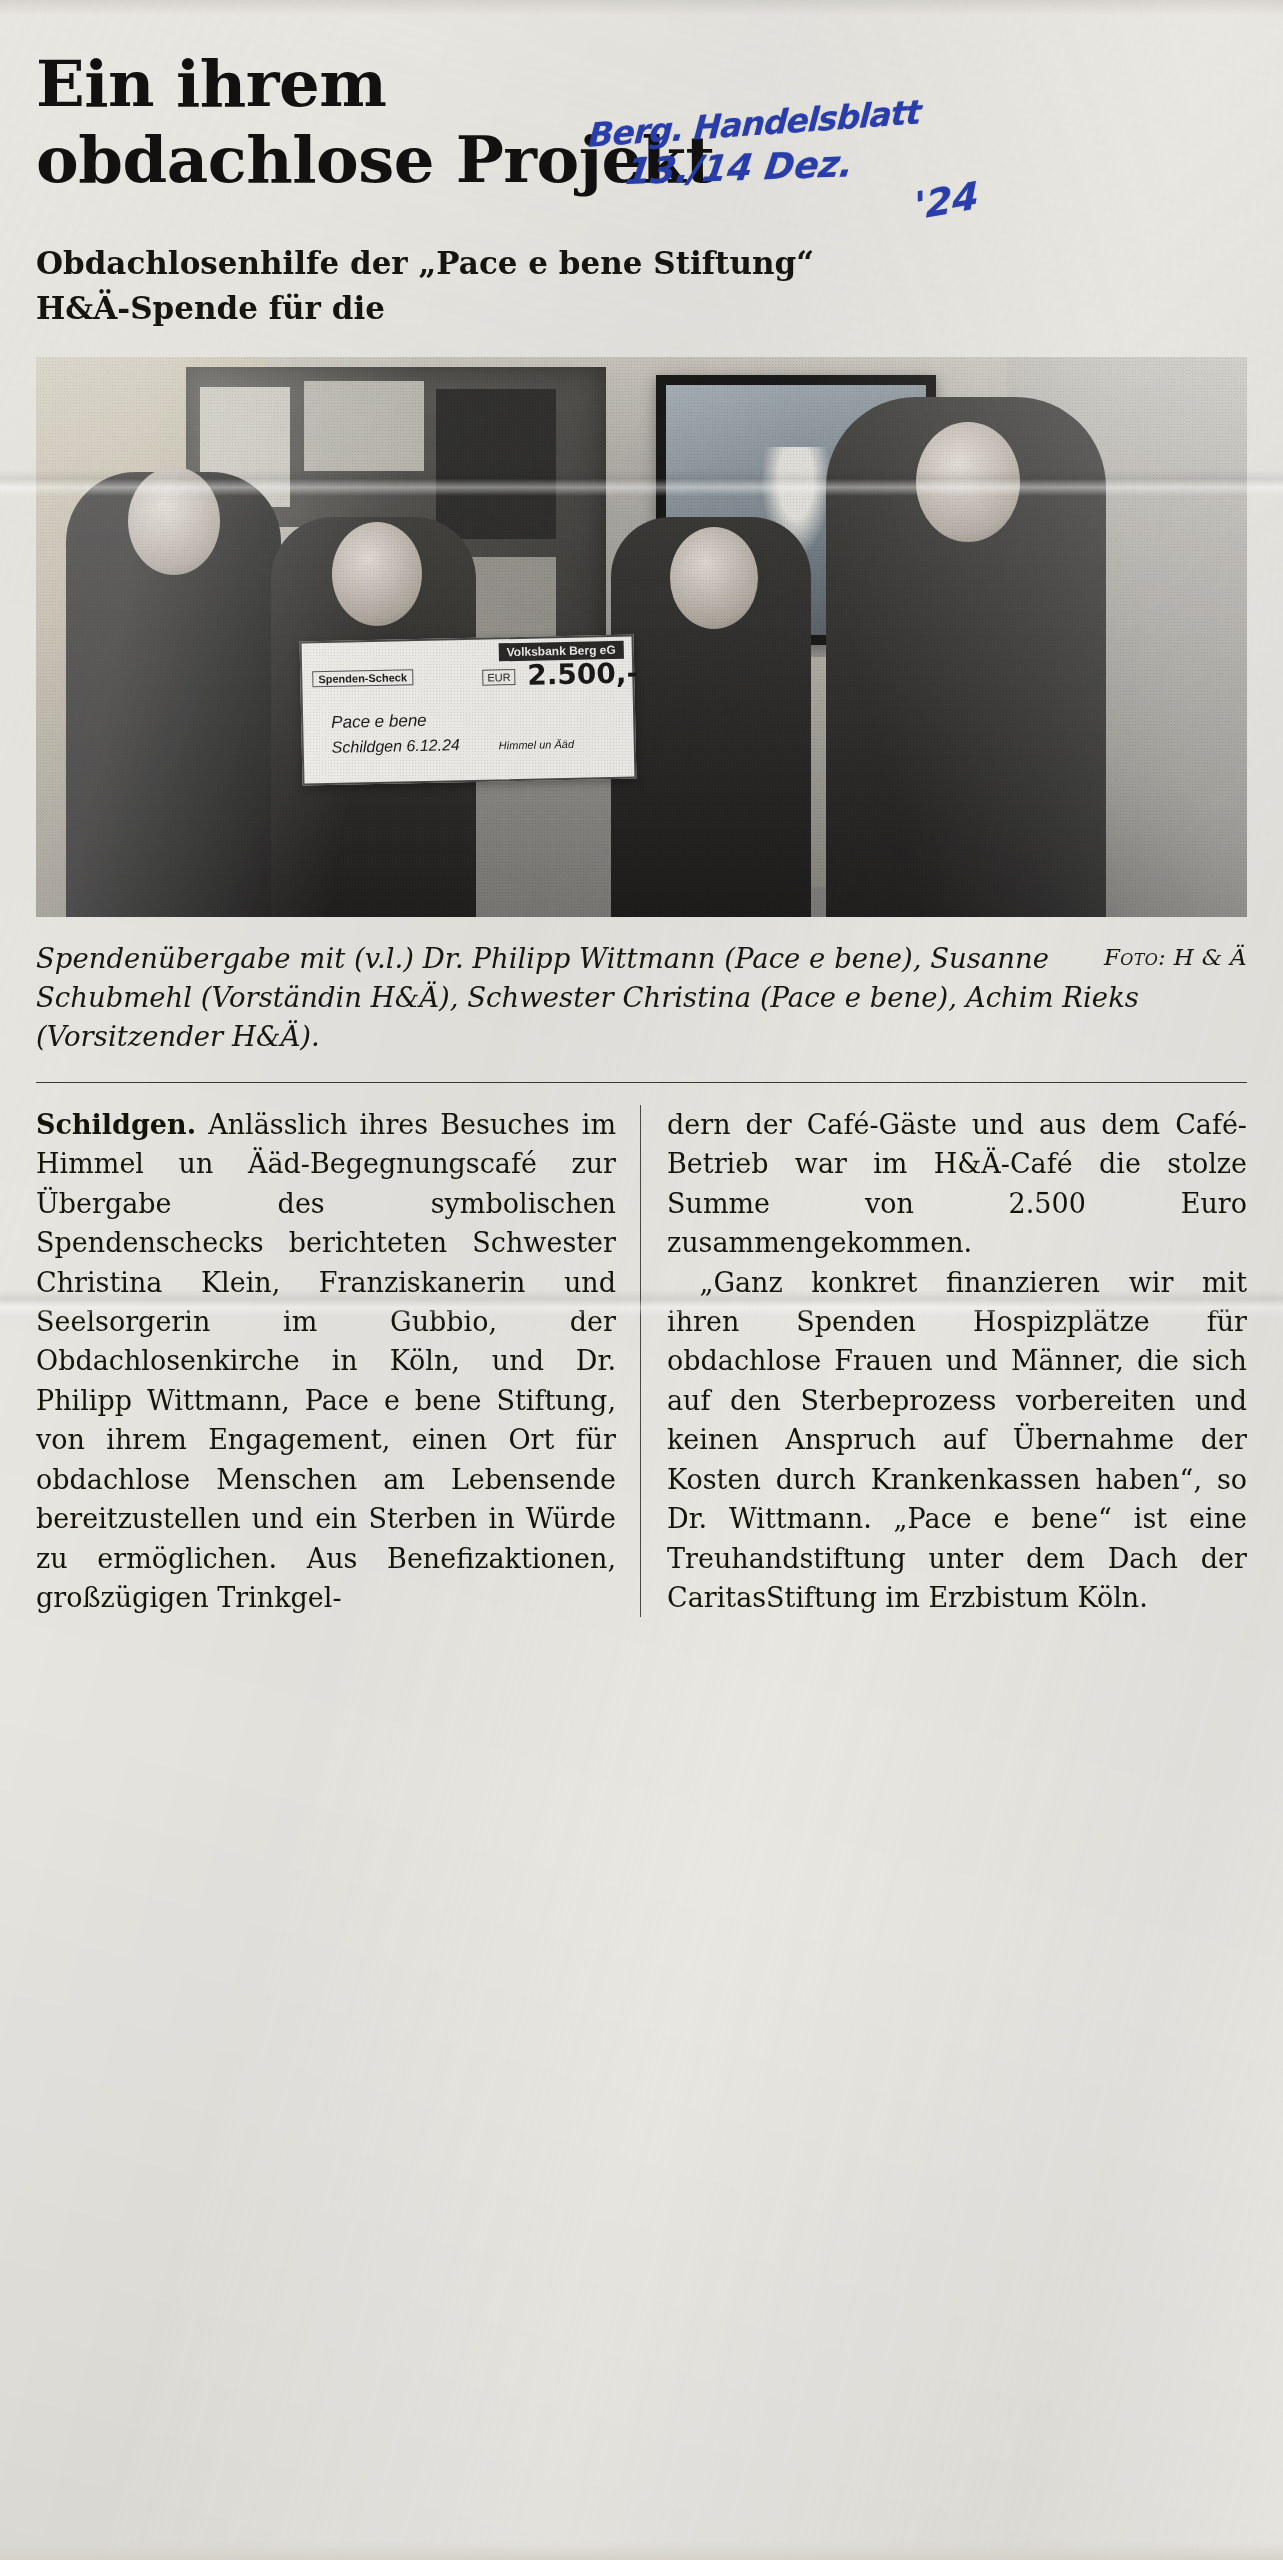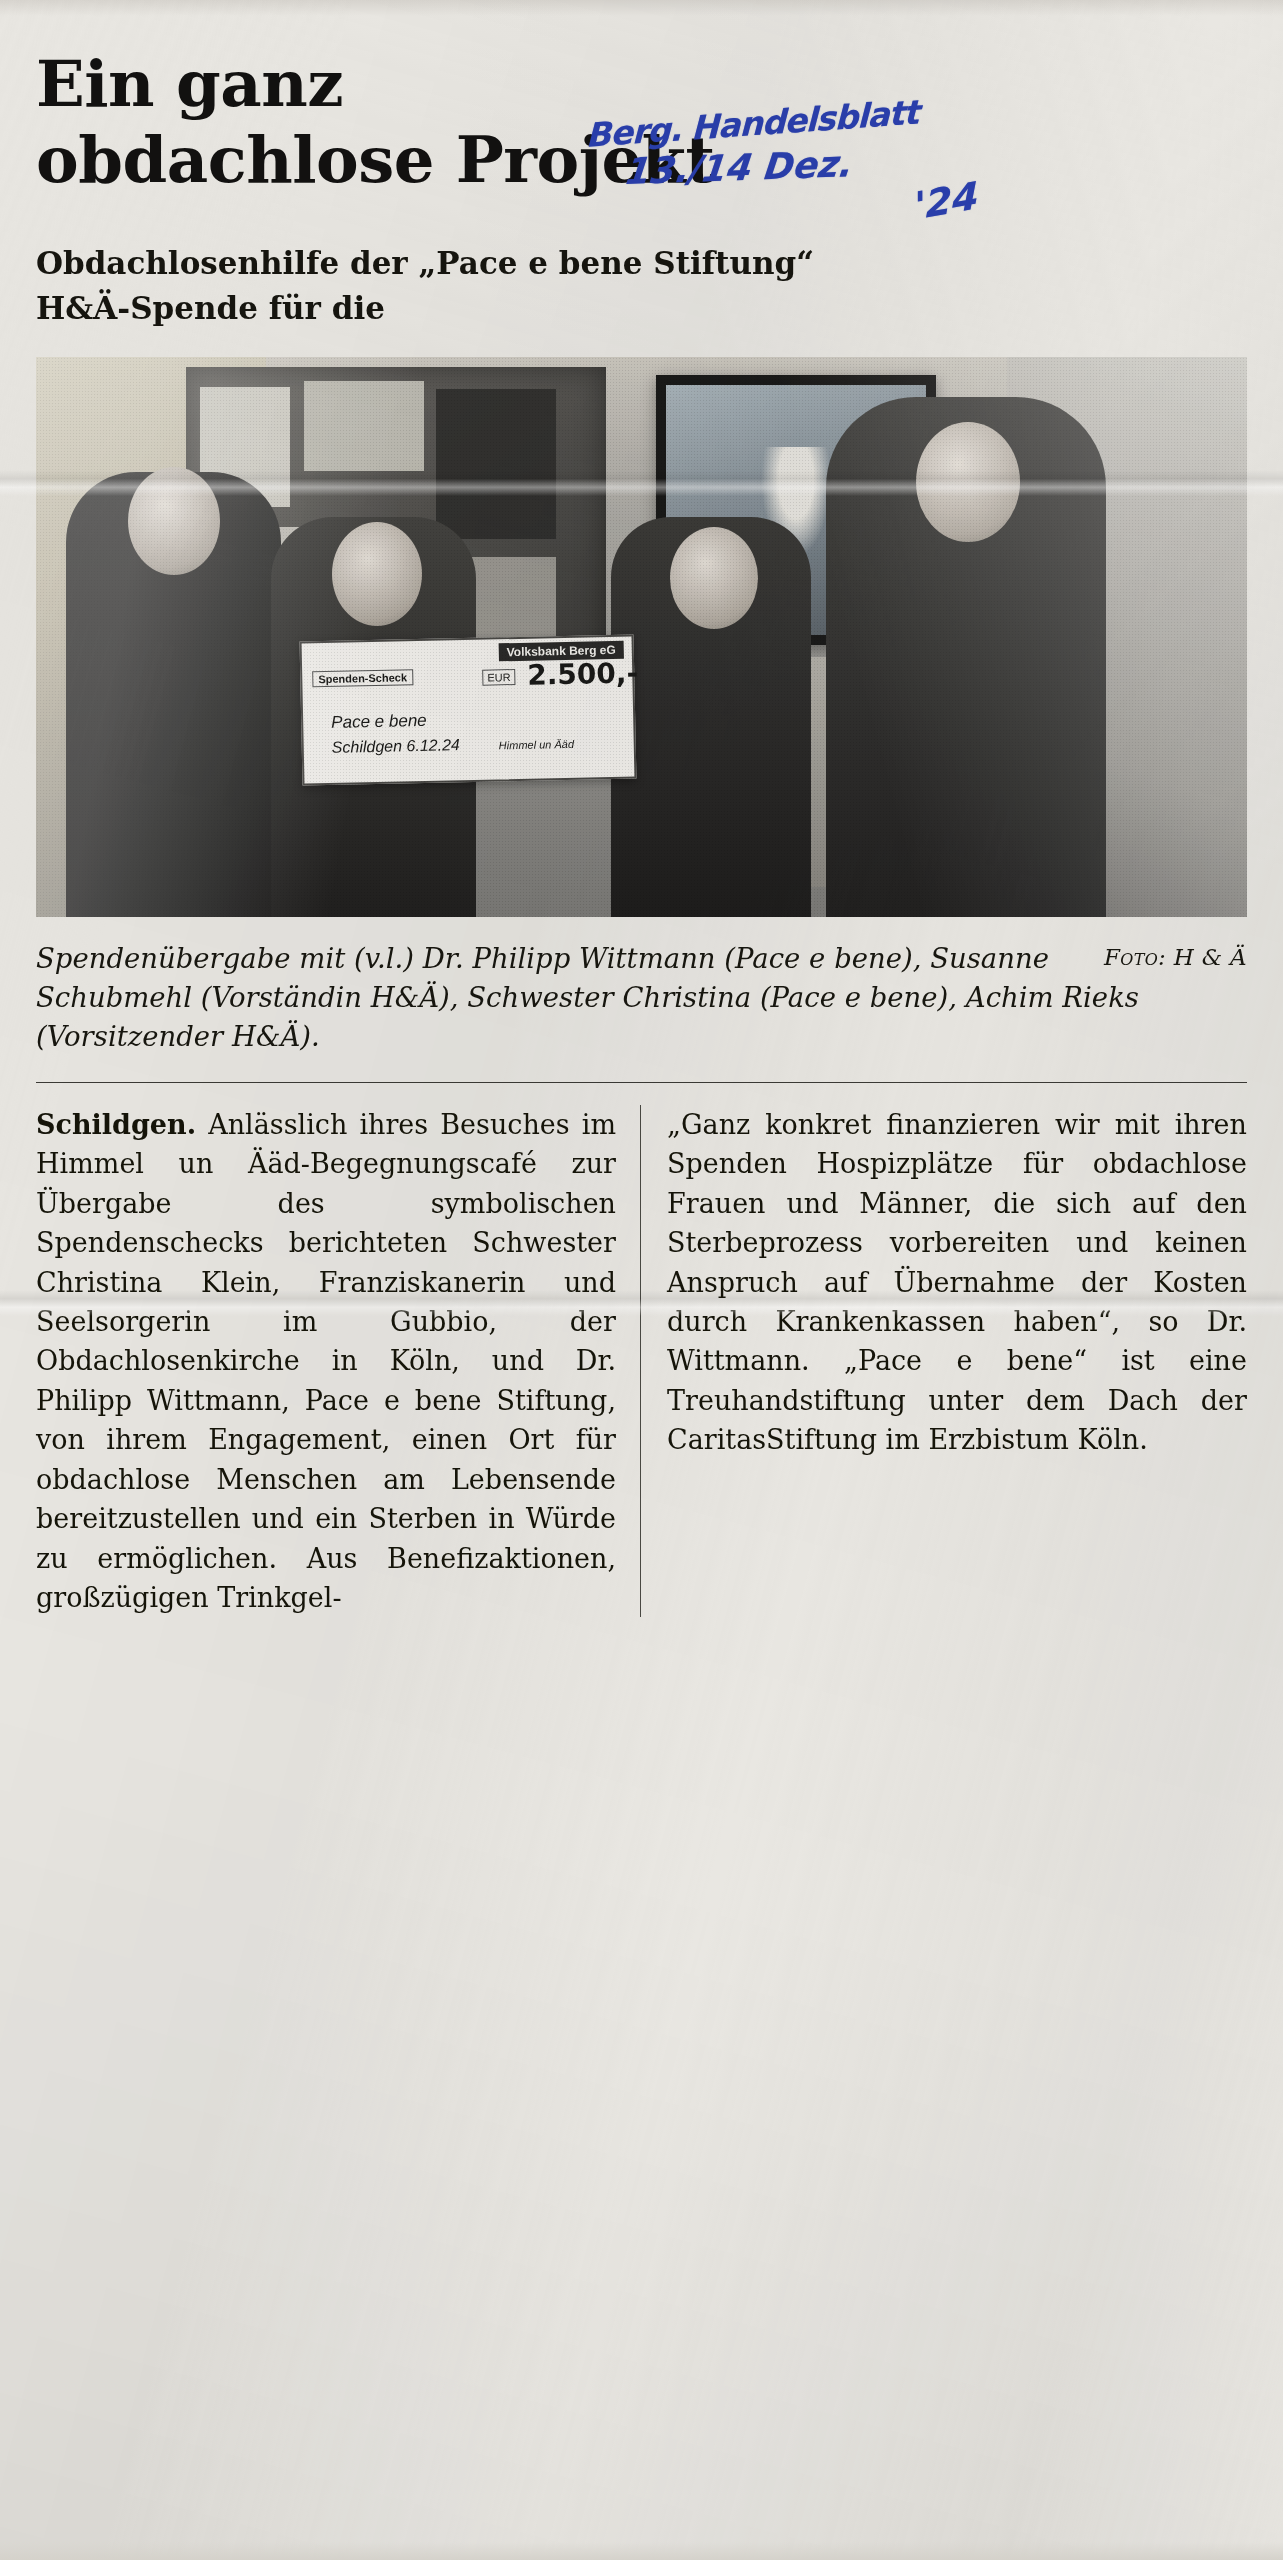--- a/index.html
+++ b/index.html
@@ -271,21 +271,21 @@
 </style>
 </head>
 <body>
 
 <div class="page">
   <div class="top-edge"></div>
 
   <div class="content">
 
     <h1 class="headline">
-      <span class="l1">Ein ganz</span>
+      <span class="l1">Ein ihrem</span>
       <span class="l2">obdachlose Projekt</span>
     </h1>
 
     <div class="handwriting">
       <span class="hw1">Berg. Handelsblatt</span>
       <span class="hw2">13./14 Dez.</span>
       <span class="hw3">'24</span>
     </div>
 
     <h2 class="subhead">
@@ -339,20 +339,21 @@
     <hr class="rule">
 
     <div class="cols">
       <div class="col left">
         <p>
           <span class="dropcap-label">Schildgen.</span>
           <span>Anlässlich ihres Besuches im Himmel un Ääd-Begegnungscafé zur Übergabe des symbolischen Spendenschecks berichteten Schwester Christina Klein, Franziskanerin und Seelsorgerin im Gubbio, der Obdachlosenkirche in Köln, und Dr. Philipp Wittmann, Pace e bene Stiftung, von ihrem Engagement, einen Ort für obdachlose Menschen am Lebensende bereitzustellen und ein Sterben in Würde zu ermöglichen. Aus Benefizaktionen, großzügigen Trinkgel-</span>
         </p>
       </div>
       <div class="col right">
+        <p>dern der Café-Gäste und aus dem Café-Betrieb war im H&amp;Ä-Café die stolze Summe von 2.500 Euro zusammengekommen.</p>
         <p>„Ganz konkret finanzieren wir mit ihren Spenden Hospizplätze für obdachlose Frauen und Männer, die sich auf den Sterbeprozess vorbereiten und keinen Anspruch auf Übernahme der Kosten durch Krankenkassen haben“, so Dr. Wittmann. „Pace e bene“ ist eine Treuhandstiftung unter dem Dach der CaritasStiftung im Erzbistum Köln.</p>
       </div>
     </div>
   </div>
 
   <div class="fold" style="top:470px;"></div>
   <div class="fold" style="top:1290px;"></div>
   <div class="paper-grain"></div>
   <div class="bottom-edge"></div>
 </div>

